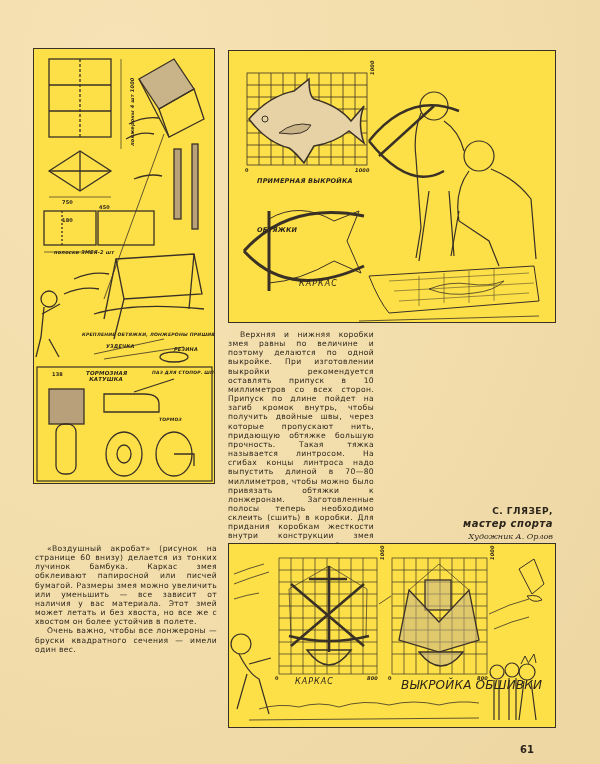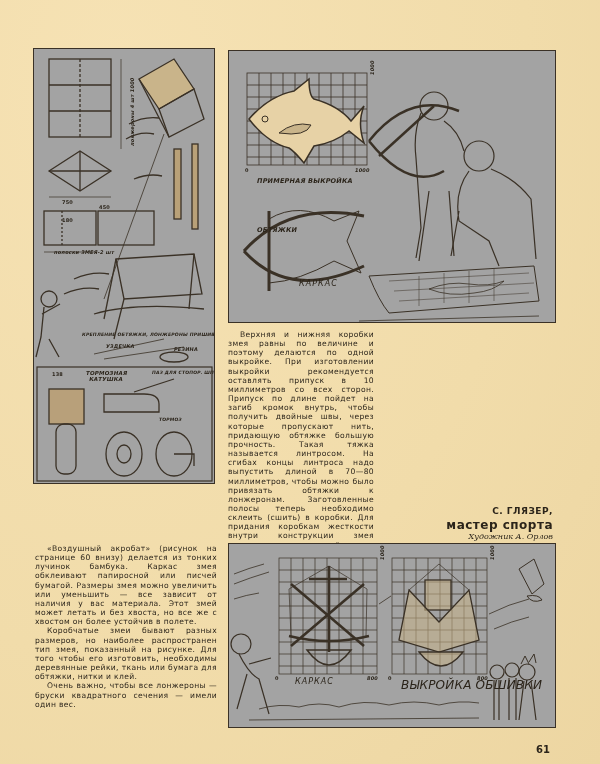--- a/index.html
+++ b/index.html
@@ -3,44 +3,44 @@
 <meta charset="utf-8">
 <style>
   html, body { margin:0; padding:0; }
   body {
     width:600px; height:764px; overflow:hidden; position:relative;
     background:#f3dfb0;
     background-image: radial-gradient(ellipse at 20% 10%, #f6e2b4 0%, #f1dcaa 60%, #edd6a2 100%);
     font-family:"DejaVu Sans", sans-serif; color:#2b241a;
   }
   .panel {
-    position:absolute; border:1.5px solid #3a3126; background:#a3a3a3;
+    position:absolute; border:1.5px solid #3a3126; background:#fde047;
     box-sizing:border-box; overflow:hidden;
   }
   #panel-left { left:33px; top:48px; width:182px; height:436px; }
   #panel-fish { left:228px; top:50px; width:328px; height:273px; }
   #panel-ship { left:228px; top:543px; width:328px; height:185px; }
   svg { position:absolute; left:0; top:0; }
   .lbl {
     position:absolute; font-family:"DejaVu Sans", sans-serif; font-style:italic;
     font-weight:bold; color:#2b241a; white-space:nowrap; letter-spacing:0.2px;
   }
   .col {
     position:absolute; font-family:"DejaVu Sans", sans-serif; font-size:7.6px;
     line-height:9.15px; color:#2d261c; text-align:justify; letter-spacing:0.35px;
   }
   .col p { margin:0; text-indent:12px; }
   #col-top { left:228px; top:330px; width:146px; }
   #col-bottom { left:35px; top:544px; width:182px; }
   .author { position:absolute; right:47px; text-align:center; white-space:nowrap; }
   #author-name { top:506px; font-size:9px; font-weight:bold; letter-spacing:0.5px; }
-  #author-title { top:518px; font-size:12px; font-weight:bold; letter-spacing:0.5px; }
+  #author-title { top:518px; font-size:10px; font-weight:bold; letter-spacing:0.5px;font-style:italic; }
   #illustrator { top:532px; font-family:"DejaVu Serif", serif; font-style:italic; font-size:8px;margin-left:43px; }
   #page-number {
-    position:absolute; left:536px; top:744px; font-family:"DejaVu Sans", sans-serif;
+    position:absolute; left:520px; top:744px; font-family:"DejaVu Sans", sans-serif;
     font-size:10px; font-weight:bold; color:#2b241a;
   }
 </style>
 </head>
 <body>
 
 <div id="panel-left" class="panel">
   <svg width="182" height="436" viewBox="0 0 182 436">
     <g stroke="#3a3126" fill="none" stroke-width="1.3">
 
@@ -153,21 +153,20 @@
 <div id="col-top" class="col">
   <p>Верхняя и нижняя коробки змея равны по величине и поэтому делаются по одной выкройке. При изготовлении выкройки рекомендуется оставлять припуск в 10 миллиметров со всех сторон. Припуск по длине пойдет на загиб кромок внутрь, чтобы получить двойные швы, через которые пропускают нить, придающую обтяжке большую прочность. Такая тяжка называется линтросом. На сгибах концы линтроса надо выпустить длиной в 70—80 миллиметров, чтобы можно было привязать обтяжки к лонжеронам. Заготовленные полосы теперь необходимо склеить (сшить) в коробки. Для придания коробкам жесткости внутри конструкции змея крепятся распорные рейки — к ним привязывают уздечки и леер — длинную нить, на которой воздушный змей парит в воздухе.</p>
 </div>
 
 <div id="author-name" class="author">С. ГЛЯЗЕР,</div>
 <div id="author-title" class="author">мастер спорта</div>
 <div id="illustrator" class="author">Художник А. Орлов</div>
 
 <div id="col-bottom" class="col">
   <p>«Воздушный акробат» (рисунок на странице 60 внизу) делается из тонких лучинок бамбука. Каркас змея обклеивают папиросной или писчей бумагой. Размеры змея можно увеличить или уменьшить — все зависит от наличия у вас материала. Этот змей может летать и без хвоста, но все же с хвостом он более устойчив в полете.</p>
-  <p>Коробчатые змеи бывают разных размеров, но наиболее распространен тип змея, показанный на рисунке. Для того чтобы его изготовить, необходимы деревянные рейки, ткань или бумага для обтяжки, нитки и клей.</p>
   <p>Очень важно, чтобы все лонжероны — бруски квадратного сечения — имели один вес.</p>
 </div>
 
 <div id="panel-ship" class="panel">
   <svg width="328" height="185" viewBox="0 0 328 185">
     <g stroke="#3a3126" fill="none">
 
       <g stroke-width="0.7">
         <rect x="50" y="14" width="98" height="116"></rect>
         <path d="M62 14v116 M74 14v116 M86 14v116 M98 14v116 M110 14v116 M122 14v116 M134 14v116"></path>

